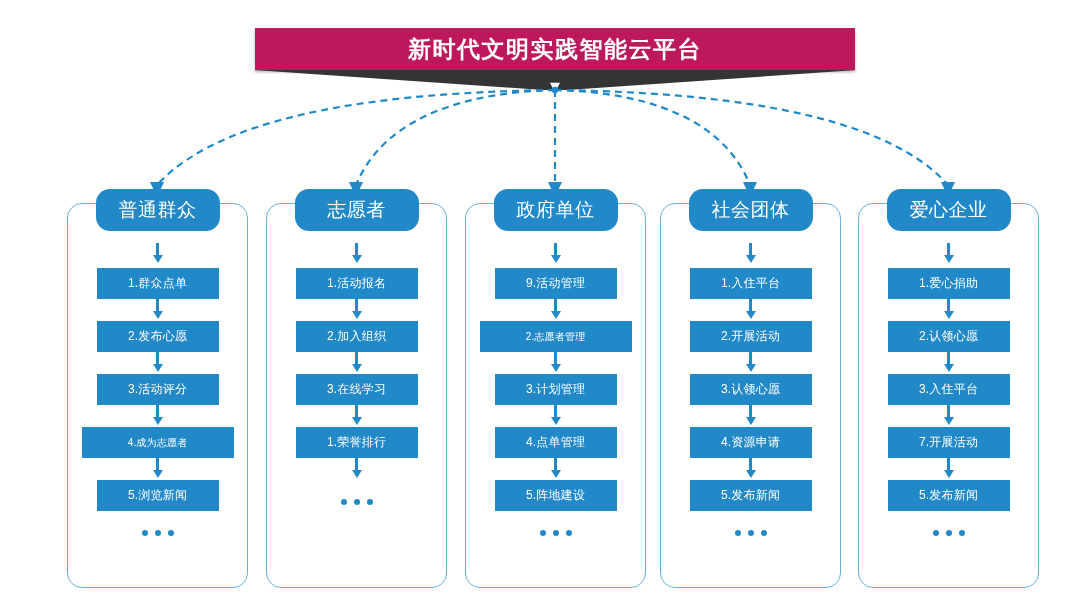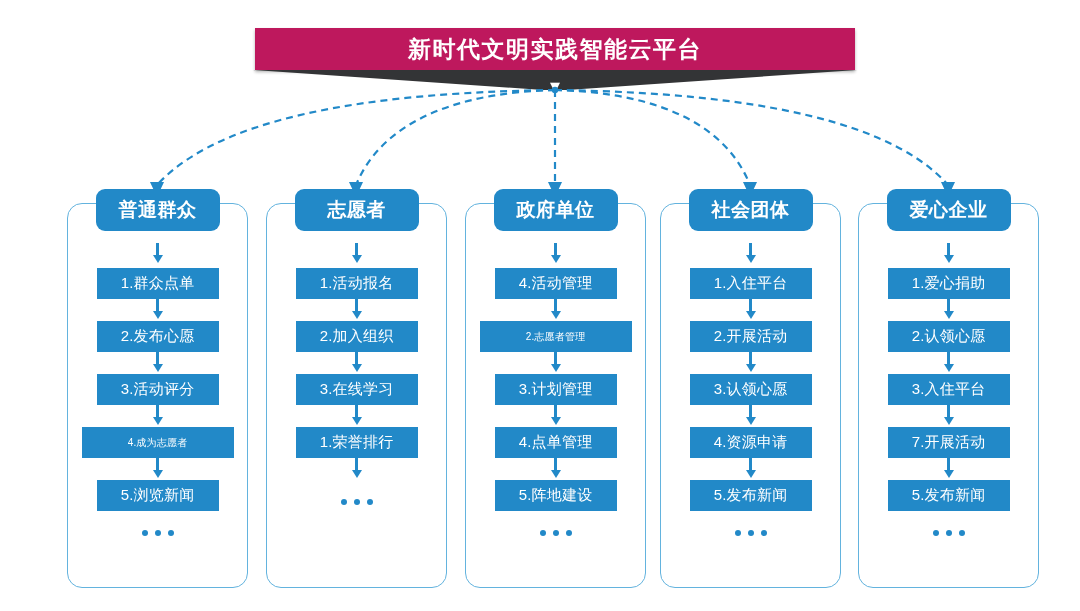--- a/index.html
+++ b/index.html
@@ -99,27 +99,27 @@
     box-sizing: border-box;
   }
   .col-header {
     position: absolute;
     left: 50%;
     top: -14px;
     transform: translateX(-50%);
     width: 124px;
     height: 42px;
     background: #2289c8;
-    border-radius: 9px;
+    border-radius: 14px;
     display: flex;
     align-items: center;
     justify-content: center;
     color: #ffffff;
     font-size: 19px;
-    font-weight: bold;
+    font-weight: normal;
     letter-spacing: .5px;
     box-sizing: border-box;
   }
   .col-body {
     position: absolute;
     left: 0;
     right: 0;
     top: 40px;
     display: flex;
     flex-direction: column;
@@ -151,21 +151,21 @@
     border-top: 8px solid #2289c8;
   }
   .arrow-gap { height: 22px; }
   .arrow-head-gap { height: 25px; }
 
   .item {
     width: 122px;
     height: 31px;
     background: #2289c8;
     color: #ffffff;
-    font-size: 15px;
+    font-size: 12px;
     display: flex;
     align-items: center;
     justify-content: center;
     white-space: nowrap;
     letter-spacing: .2px;
   }
   .item.wide { width: 152px; font-size: 10px; }
 
   .ellipsis {
     margin-top: 19px;
@@ -267,21 +267,21 @@
         </div>
       </div>
     </div>
 
     <div class="column" style="left:465px;">
       <div class="col-frame"></div>
       <div class="col-header">政府单位</div>
       <div class="col-body">
         <div class="arrow-down"></div>
         <div class="arrow-head-gap"></div>
-        <div class="item">4.活动管理</div>
+        <div class="item">9.活动管理</div>
         <div class="arrow-down"></div>
         <div class="arrow-gap"></div>
         <div class="item wide">2.志愿者管理</div>
         <div class="arrow-down"></div>
         <div class="arrow-gap"></div>
         <div class="item">3.计划管理</div>
         <div class="arrow-down"></div>
         <div class="arrow-gap"></div>
         <div class="item">4.点单管理</div>
         <div class="arrow-down"></div>

